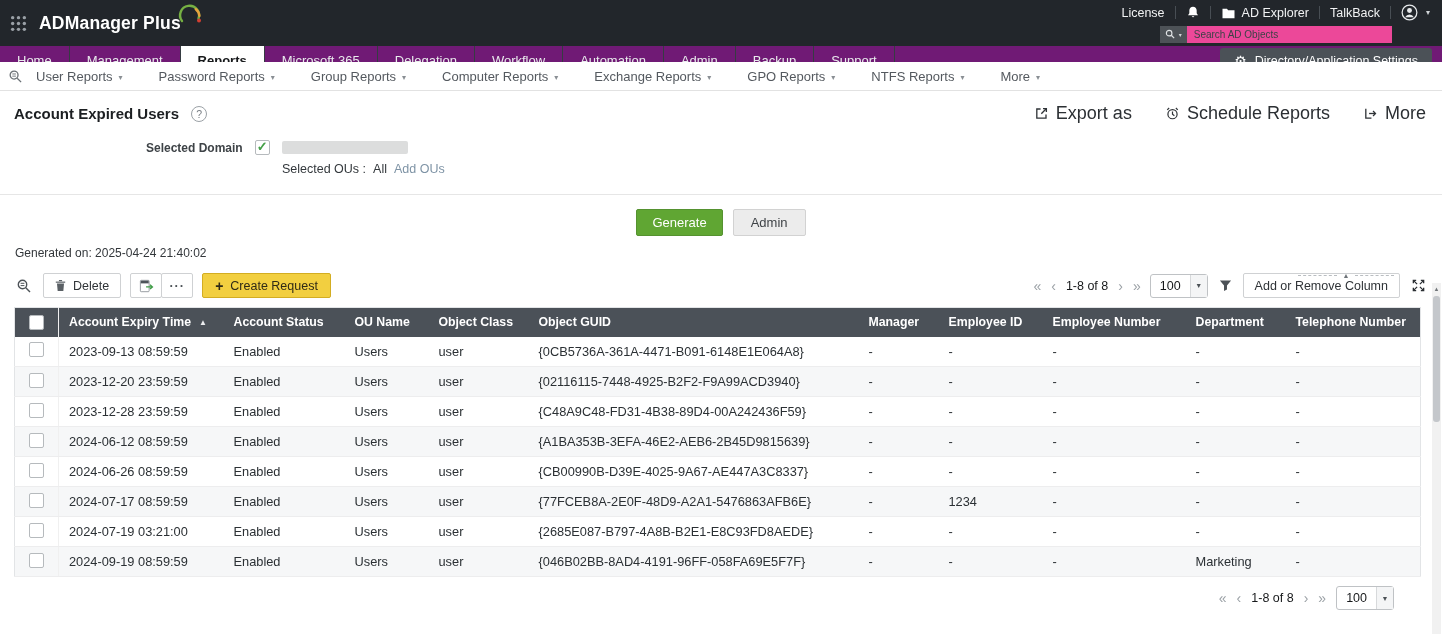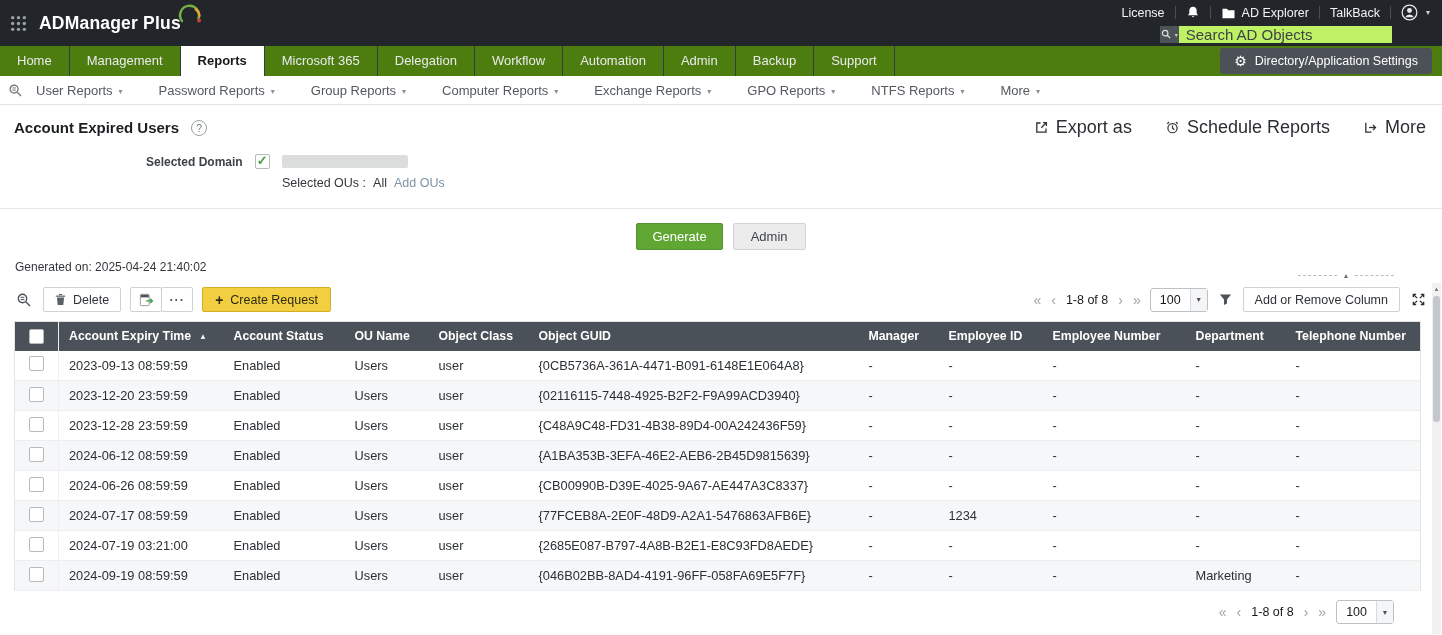--- a/index.html
+++ b/index.html
@@ -13,25 +13,25 @@
   .logo{display:flex;align-items:center;color:#fff;font-size:17.5px;font-weight:bold;letter-spacing:.2px}
   .swoosh{margin:-16px 0 0 -4px}
   .topbar-right{display:flex;flex-direction:column;align-items:center;justify-content:center;gap:4px}
   .top-links{display:flex;align-items:center;height:18px;font-size:12.5px;color:#f1f2f3}
   .top-links .sep{width:1px;height:13px;background:#484e54;margin:0 10px}
   .top-link{display:flex;align-items:center;gap:6px;cursor:pointer;white-space:nowrap}
   .tiny-caret{font-size:8px;color:#cfd3d6;margin-left:2px}
   .searchbox{display:flex;width:232px;height:17px}
   .search-btn{width:27px;background:#4d5257;display:flex;align-items:center;justify-content:center;gap:2px;cursor:pointer}
   .search-btn .tiny-caret{font-size:6px}
-  .search-input{flex:1;border:0;background:#bef264;font-size:15px;color:#2c2f33;padding:0 7px;outline:none}
+  .search-input{flex:1;border:0;background:#ec4899;font-size:10px;color:#2c2f33;padding:0 7px;outline:none}
   .search-input::placeholder{color:#3d4247}
 
   
-  .tabbar{height:30px;background:#4d7c0f;display:flex;position:relative}
+  .tabbar{height:16px;background:#701a75;display:flex;position:relative}
   .tabs{display:flex}
   .tab{padding:0 17px;line-height:30px;font-size:13px;color:#e9ebed;border-right:1px solid #363c42;cursor:pointer;white-space:nowrap}
   .tab.active{background:#fff;color:#16181a;font-weight:bold}
   .settings-btn{position:absolute;right:10px;top:2px;height:26px;display:flex;align-items:center;gap:8px;background:#4b5157;color:#fff;border:0;border-radius:3px;padding:0 14px;font-size:12.5px;cursor:pointer;font-family:inherit}
   .gear{font-size:14px;line-height:1;color:#fff}
 
   
   .reportnav{height:29px;display:flex;align-items:center;border-bottom:1px solid #e2e2e2;padding-left:36px;position:relative;background:#fff}
   .lead-icon{position:absolute;left:8px;top:7px;cursor:pointer}
   .rn-items{display:flex;align-items:center}

